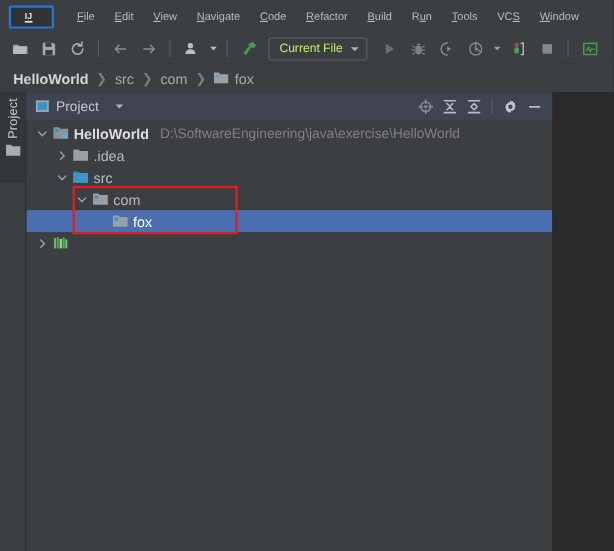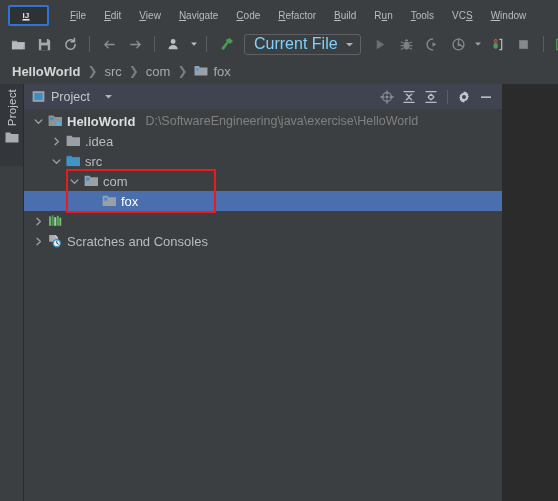--- a/index.html
+++ b/index.html
@@ -61,21 +61,21 @@
   #run-config {
     height: 21px;
     border: 1px solid #5e6264;
     border-radius: 3px;
     display: flex; align-items: center;
     padding: 0 6px 0 9px;
     gap: 7px;
     margin: 0 6px 0 4px;
     flex: none;
   }
-  #run-config-label { color: #7dd3fc; font-size: 16px; white-space: nowrap; }
+  #run-config-label { color: #bef264; font-size: 11px; white-space: nowrap; }
 
   
   #breadcrumb {
     height: 26px; width: 558px;
     background: #3c3f41;
     display: flex; align-items: center;
     padding-left: 12px;
     gap: 0;
   }
   .crumb { font-size: 13px; color: #a9a9a9; white-space: nowrap; }
@@ -517,36 +517,19 @@
             <span class="icon-slot">
               <svg width="14" height="14" viewBox="0 0 14 14">
                 <rect x="1" y="2.4" width="2.1" height="9.4" fill="#6eb26e"></rect>
                 <rect x="3.6" y="1.4" width="2.1" height="10.4" fill="#4d9c4d"></rect>
                 <rect x="6.2" y="3.2" width="2.1" height="8.6" fill="#9ad19a"></rect>
                 <rect x="8.8" y="1.8" width="2.1" height="10" fill="#5aa85a"></rect>
                 <rect x="11.4" y="3.6" width="1.8" height="8.2" fill="#7cc07c"></rect>
               </svg>
             </span>
           </div>
-          <div class="row" style="padding-left: 6px;">
-            <span class="twisty">
-              <svg width="9" height="9" viewBox="0 0 9 9">
-                <path d="M3 1.2l3.4 3.3L3 7.8" stroke="#9aa0a6" stroke-width="1.3" fill="none" stroke-linecap="round" stroke-linejoin="round"></path>
-              </svg>
-            </span>
-            <span class="icon-slot">
-              <svg width="14" height="14" viewBox="0 0 14 14">
-                <path d="M1.2 1h6.2l2.6 2.6v4.2H1.2z" fill="#a8aeb3"></path>
-                <path d="M7.4 1l2.6 2.6H7.4z" fill="#d6dadd"></path>
-                <circle cx="8.8" cy="9.2" r="4.2" fill="#3592c4"></circle>
-                <circle cx="8.8" cy="9.2" r="2.9" fill="#e8eef2"></circle>
-                <path d="M8.8 7.1v2.1l1.5 1" stroke="#2b2b2b" stroke-width="0.9" fill="none" stroke-linecap="round"></path>
-              </svg>
-            </span>
-            <span class="label">Scratches and Consoles</span>
-          </div>
         </div>
       <div id="annotation-box" style="border-color: rgb(232, 28, 28); left: 42px; top: 60px; width: 150px; height: 44px;"></div>
     </div>
   </div>
 
   <div id="editor-area"></div>
 </div>
 
 </body></html>

